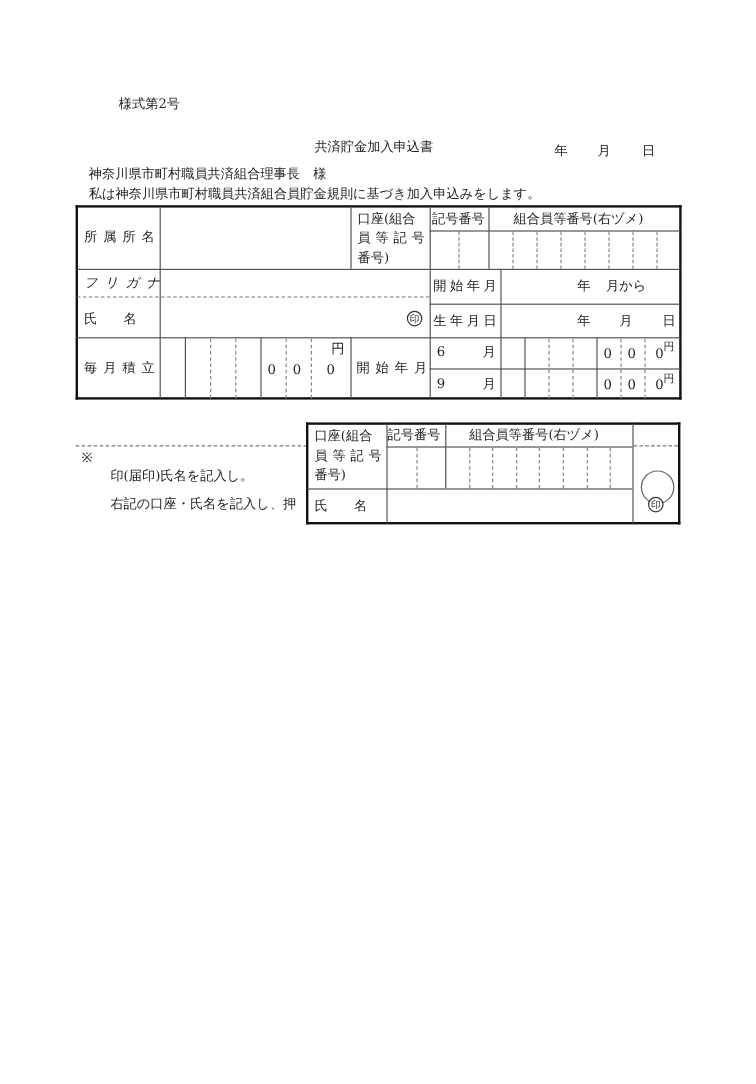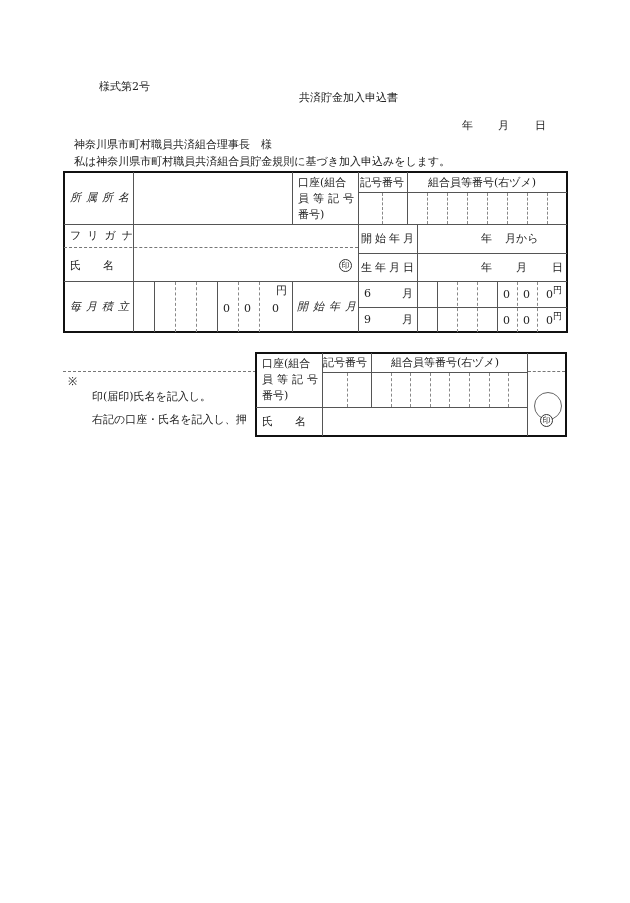--- a/index.html
+++ b/index.html
@@ -6,30 +6,30 @@
   body { width:630px; height:903px; position:relative; overflow:hidden;
          font-family: "DejaVu Serif", "Liberation Serif", serif; color:#222; font-size:11px; }
   .abs { position:absolute; white-space:nowrap; }
   .line { position:absolute; background:#555; }
   .thick { background:#111; }
   .h { height:1px; }
   .v { width:1px; }
   .dh { position:absolute; height:0; border-top:1px dashed #777; }
   .dv { position:absolute; width:0; border-left:1px dashed #888; }
   .txt { position:absolute; white-space:nowrap; font-size:11px; line-height:14px; }
-  .spaced { letter-spacing:5px;font-style:italic; }
+  .spaced { letter-spacing:5px; }
   .stamp { position:absolute; width:11px; height:11px; border:1px solid #333; border-radius:50%;
            font-size:8px; line-height:11px; text-align:center; }
   .circle { position:absolute; border:1px solid #666; border-radius:50%; }
 </style>
 </head>
 <body>
 
 <div class="txt" style="left:63px;top:80px;margin-left:36px;">様式第2号</div>
-<div class="txt" style="left:262px;top:91px;margin-left:37px;">共済貯金加入申込書</div>
+<div class="txt" style="left:262px;top:116px;">共済貯金加入申込書</div>
 <div class="txt" style="left:462px;top:119px;">年</div>
 <div class="txt" style="left:498px;top:119px;">月</div>
 <div class="txt" style="left:535px;top:119px;">日</div>
 <div class="txt" style="left:74px;top:138px;">神奈川県市町村職員共済組合理事長　様</div>
 <div class="txt" style="left:74px;top:155px;">私は神奈川県市町村職員共済組合員貯金規則に基づき加入申込みをします。</div>
 
 <div>
 
   <div class="line thick" style="left:63px;top:171px;width:505px;height:2px;"></div>
   <div class="line thick" style="left:63px;top:331px;width:505px;height:2px;"></div>
@@ -82,21 +82,21 @@
 
   <div class="txt" style="left:298px;top:176px;">口座(組合</div>
   <div class="txt" style="left:298px;top:192px;letter-spacing:4px;">員等記号</div>
   <div class="txt" style="left:298px;top:208px;">番号)</div>
 
   <div class="txt" style="left:360px;top:176px;">記号番号</div>
   <div class="txt" style="left:428px;top:176px;">組合員等番号(右ヅメ)</div>
   <div class="abs" style="left:359px;top:193px;width:48px;height:31px;"></div>
   <div class="abs" style="left:408px;top:193px;width:158px;height:31px;"></div>
 
-  <div class="txt" style="left:70px;top:229px;letter-spacing:6px;">フリガナ</div>
+  <div class="txt" style="left:70px;top:229px;letter-spacing:6px;font-style:italic;">フリガナ</div>
   <div class="abs" style="left:134px;top:225px;width:224px;height:22px;"></div>
 
   <div class="txt" style="left:70px;top:259px;">氏　　名</div>
   <div class="abs" style="left:134px;top:248px;width:200px;height:33px;"></div>
   <div class="stamp" style="left:339px;top:259px;">印</div>
 
   <div class="txt" style="left:361px;top:232px;letter-spacing:3px;">開始年月</div>
   <div class="txt" style="left:481px;top:232px;">年</div>
   <div class="txt" style="left:505px;top:232px;text-align:center;">月から</div>
   <div class="abs" style="left:418px;top:225px;width:148px;height:28px;"></div>

